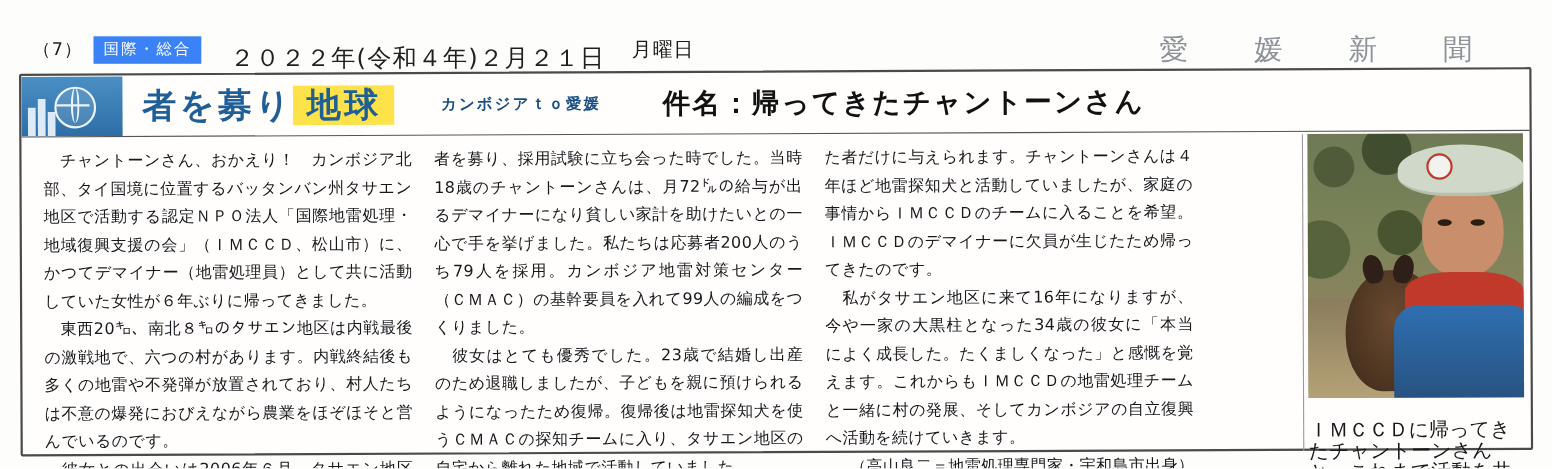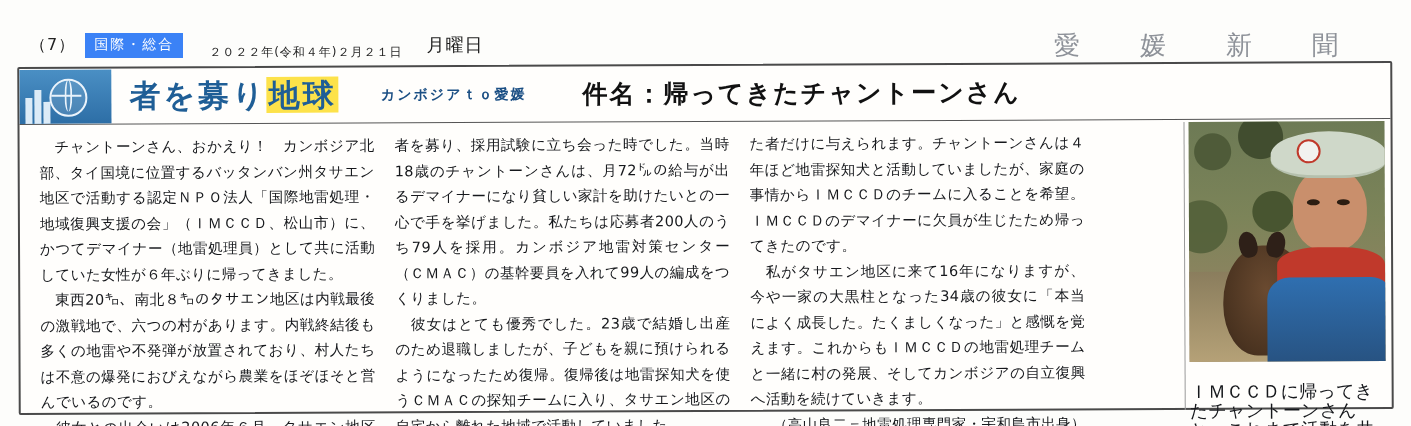--- a/index.html
+++ b/index.html
@@ -33,21 +33,21 @@
     letter-spacing: 1px;
   }
   .section-badge {
     background: #3b82f6;
     color: #fff;
     font-size: 14px;
     padding: 3px 9px 4px 9px;
     letter-spacing: 2px;
   }
   .issue-date {
-    font-size: 12px;
+    font-size: 22px;
     margin-left: 26px;
     letter-spacing: 1px;
     color: #1f1f1f;
     margin-top: 15px;
   }
   .weekday {
     font-size: 18px;
     margin-left: 24px;
     letter-spacing: 1px;
   }
@@ -135,21 +135,21 @@
     font-family: "DejaVu Serif", "Liberation Serif", serif;
     font-size: 31px;
     font-weight: bold;
     color: #1f5e96;
     margin-left: 18px;
     letter-spacing: 3px;
     position: relative;
   }
   .band-title .hl {
     background: #fde24a;
-    padding: 0 2px;
+    padding: 0 12px;
     margin-top: 28px;
   }
   .band-sub {
     font-size: 14px;
     color: #1b4f84;
     margin-left: 42px;
     letter-spacing: 2px;
     font-weight: bold;
   }
   .band-headline {

